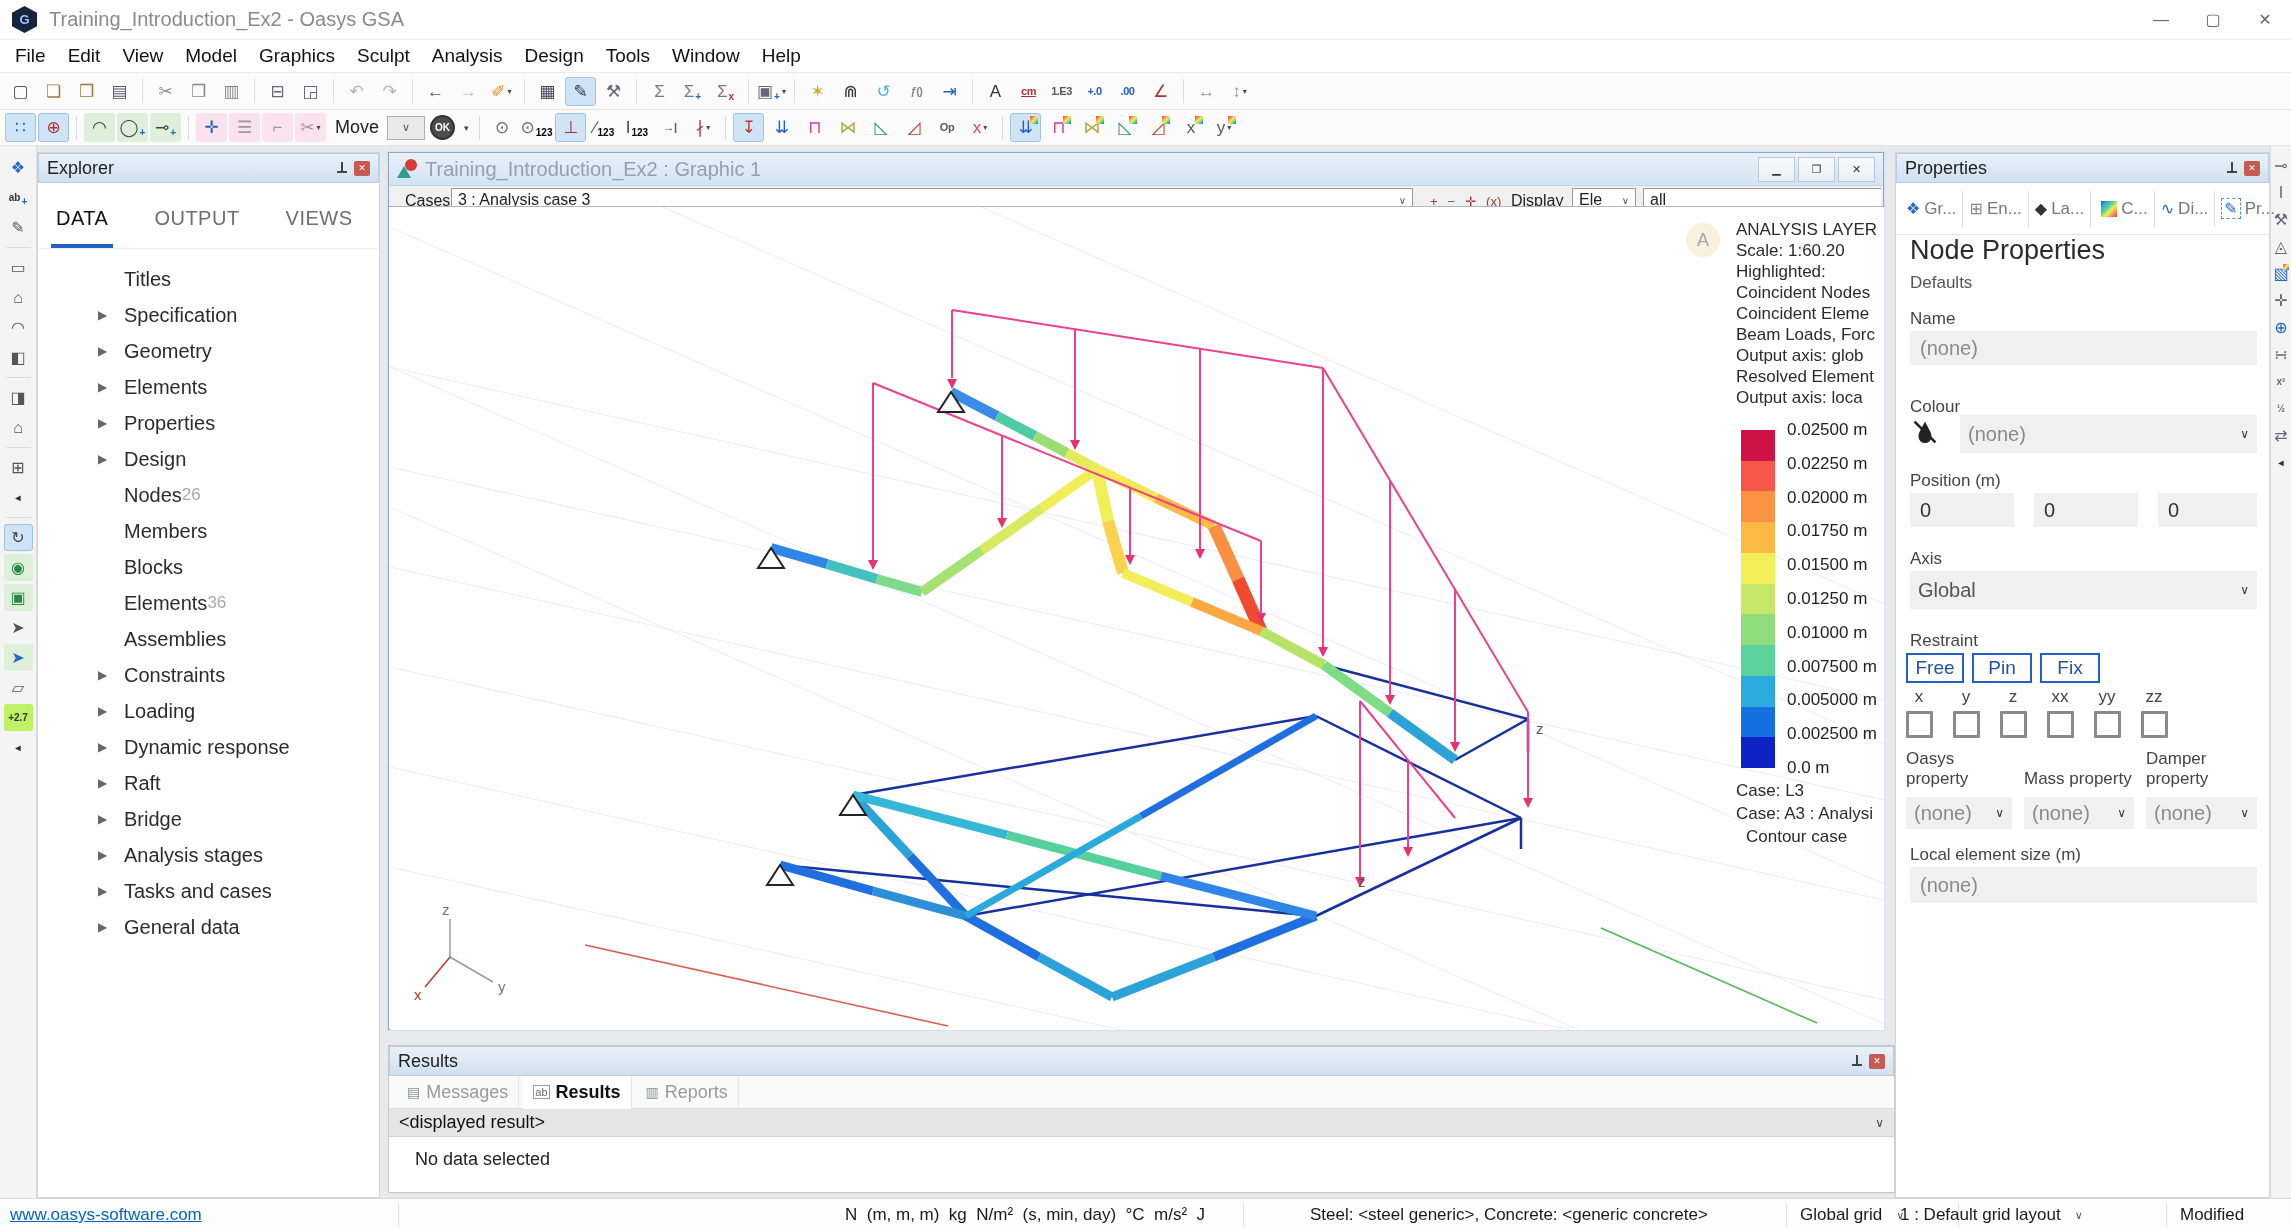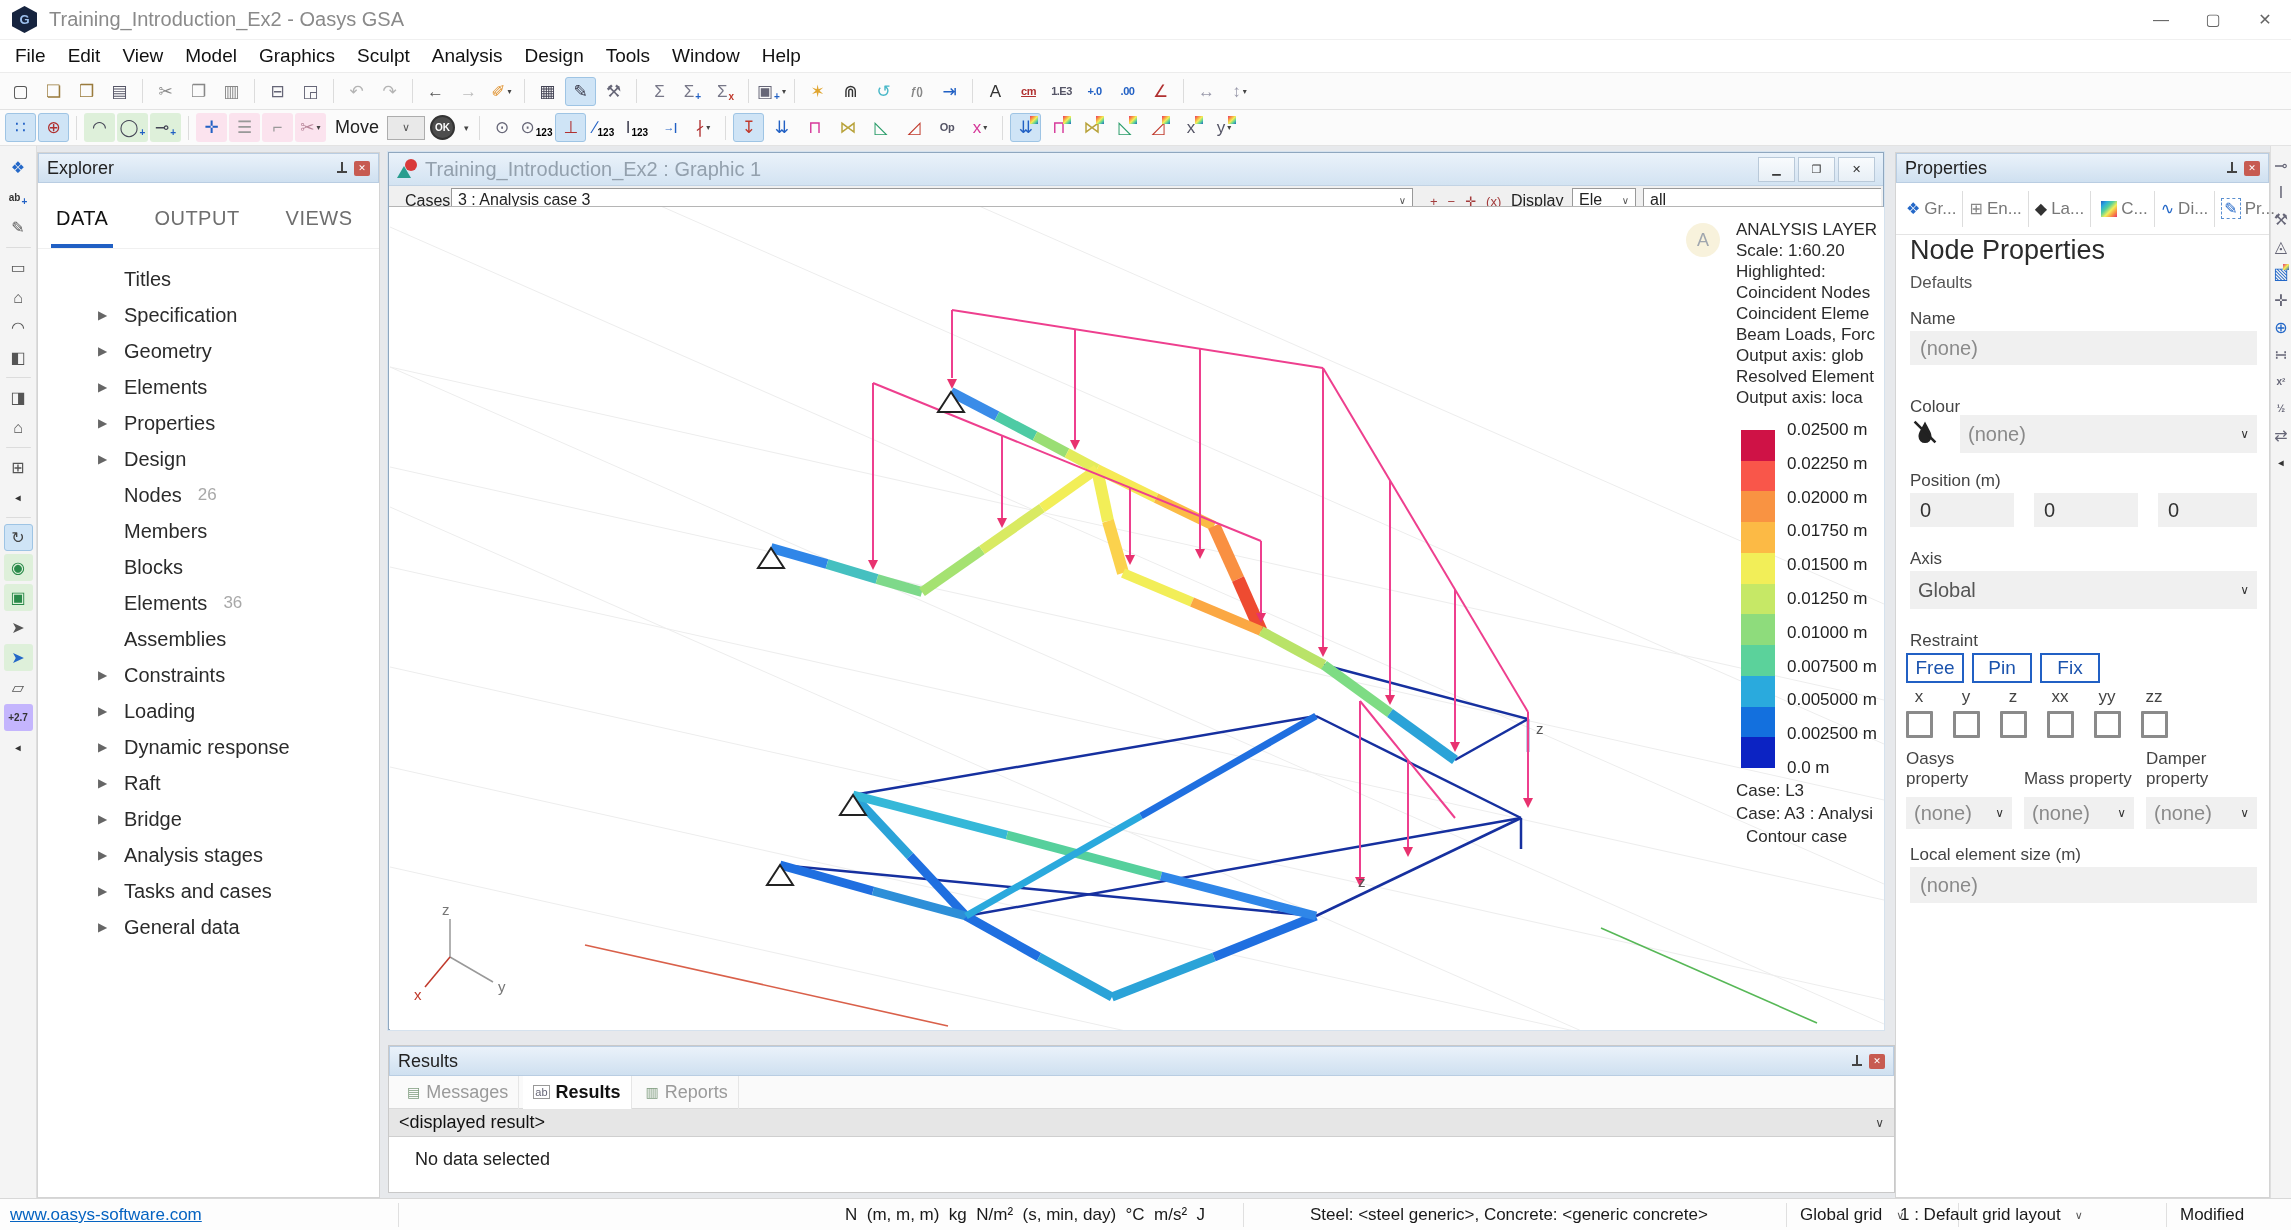--- a/index.html
+++ b/index.html
@@ -62,21 +62,21 @@
   #etabs{display:flex;gap:46px;padding:24px 0 0 18px;height:66px;border-bottom:1px solid #f0f0f0;}
   .etab{position:relative;font-size:20px;color:#6e6e6e;letter-spacing:0.5px;padding-bottom:12px;}
   .etab.on{color:#111;}
   .etab.on::after{content:"";position:absolute;left:-5px;right:-5px;bottom:0;height:4px;background:#2160c4;}
   #etree{padding-top:12px;padding-left:44px;}
   .titem{height:36px;display:flex;align-items:center;position:relative;}
   .tarrow{width:26px;margin-left:16px;font-size:12px;color:#666;visibility:hidden;}
   .tarrow.show{visibility:visible;}
   .tarrow::before{content:"▶";}
   .tlabel{font-size:20px;color:#2b2b2b;}
-  .tcount{font-size:17px;color:#a8a8a8;margin-left:16px;}
+  .tcount{font-size:17px;color:#a8a8a8;}
 
   
   #gwin{position:absolute;left:388px;top:6px;width:1496px;height:878px;background:#fff;border:1px solid #8fa7bf;box-shadow:0 0 0 1px #d5e2ee;}
   #gtitle{height:33px;background:linear-gradient(#eaf2fa,#d3e3f2);display:flex;align-items:center;padding:0 8px;border-bottom:1px solid #c2d3e4;}
   .gico{position:relative;width:20px;height:20px;margin-right:8px;}
   .gico .c1{position:absolute;left:8px;top:0;width:12px;height:12px;border-radius:50%;background:#d93a3a;}
   .gico .c2{position:absolute;left:0;top:7px;width:0;height:0;border-left:7px solid transparent;border-right:7px solid transparent;border-bottom:12px solid #2a9d8f;}
   #gtitletext{font-size:20px;color:#93a0ad;}
   #gbtns{margin-left:auto;display:flex;}
   .gbtn{width:37px;height:25px;background:linear-gradient(#f8fbfd,#e8eff6);border:1px solid #b9c9d9;display:flex;align-items:center;justify-content:center;font-size:11px;color:#333;margin-left:3px;}
@@ -682,21 +682,21 @@
       <span class="vbi" style="background: rgb(222, 240, 218);">
         <span class="tg" style="color: rgb(36, 104, 200);">➤</span>
 
       </span>
 
       <span class="vbi">
         <span class="tg" style="color: rgb(85, 85, 85);">▱</span>
 
       </span>
 
-      <span class="vbi sm" style="background: #c4b5fd;">
+      <span class="vbi sm" style="background: #bef264;">
         <span class="tg" style="color: rgb(51, 51, 51);">+2.7</span>
 
       </span>
 
       <span class="vbi sm">
         <span class="tg" style="color: rgb(51, 51, 51);">◂</span>
 
       </span>
     </div>
 

